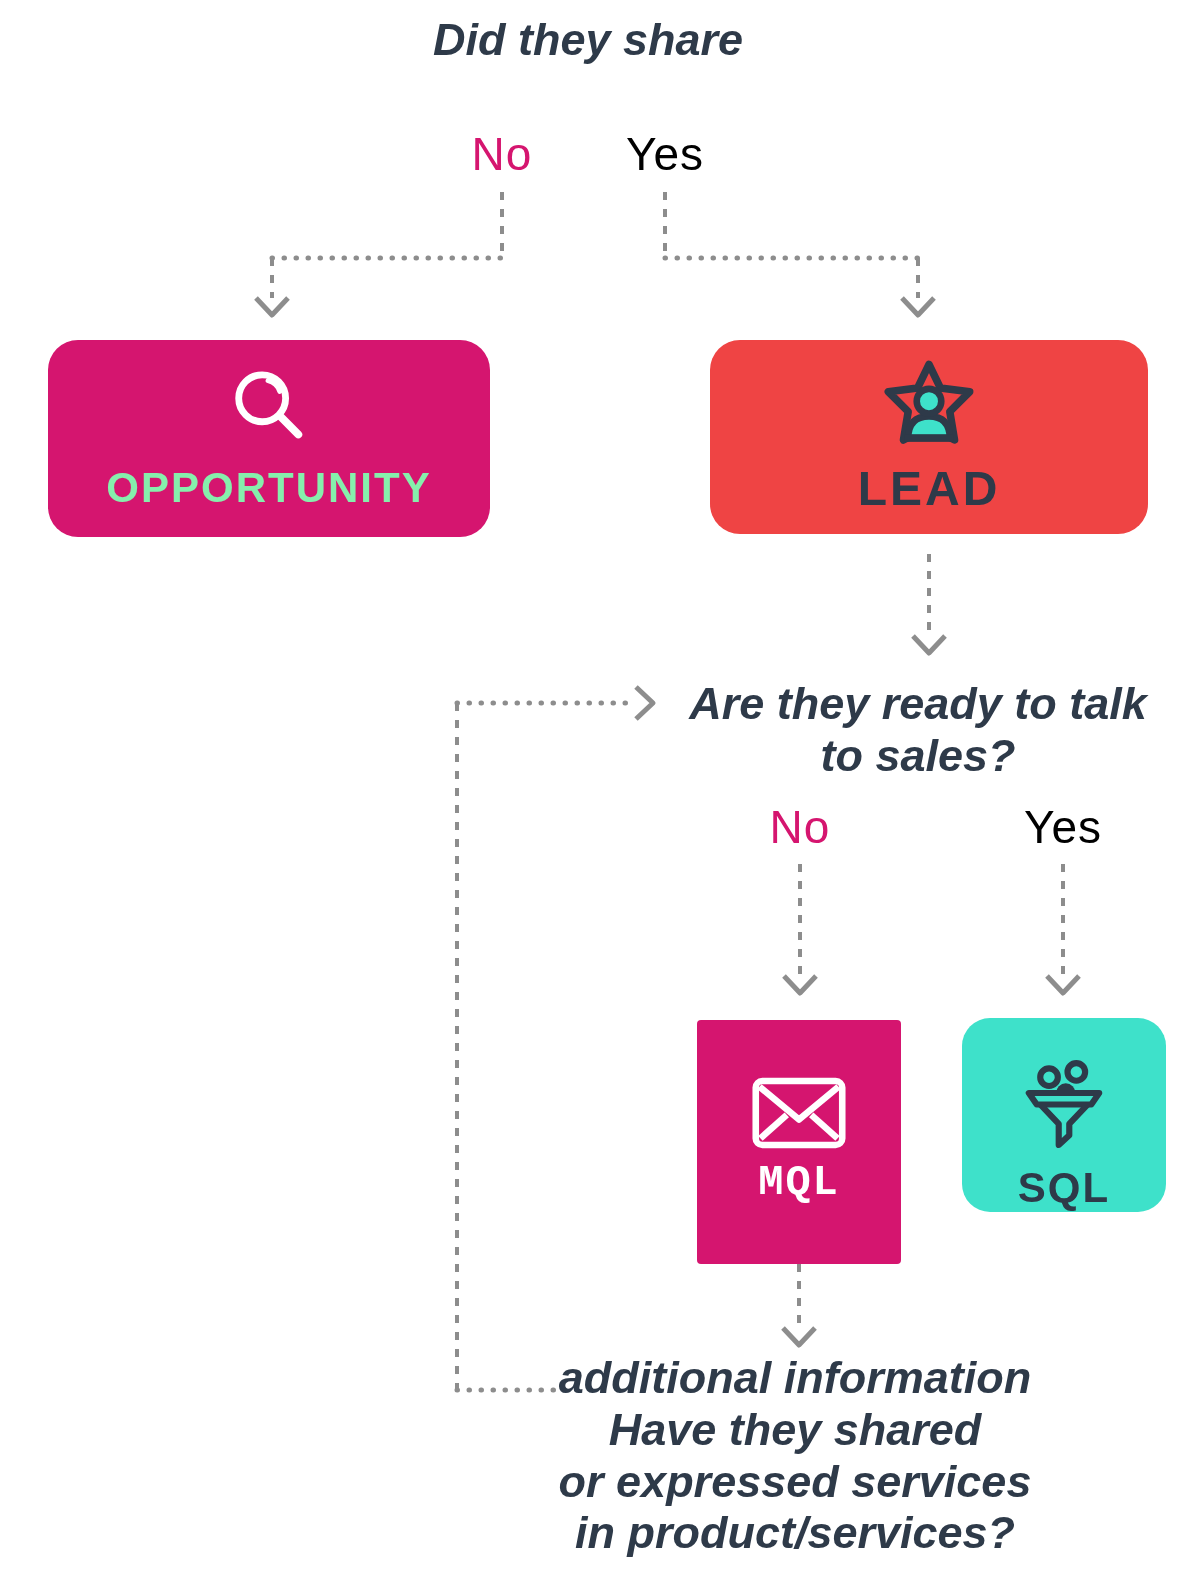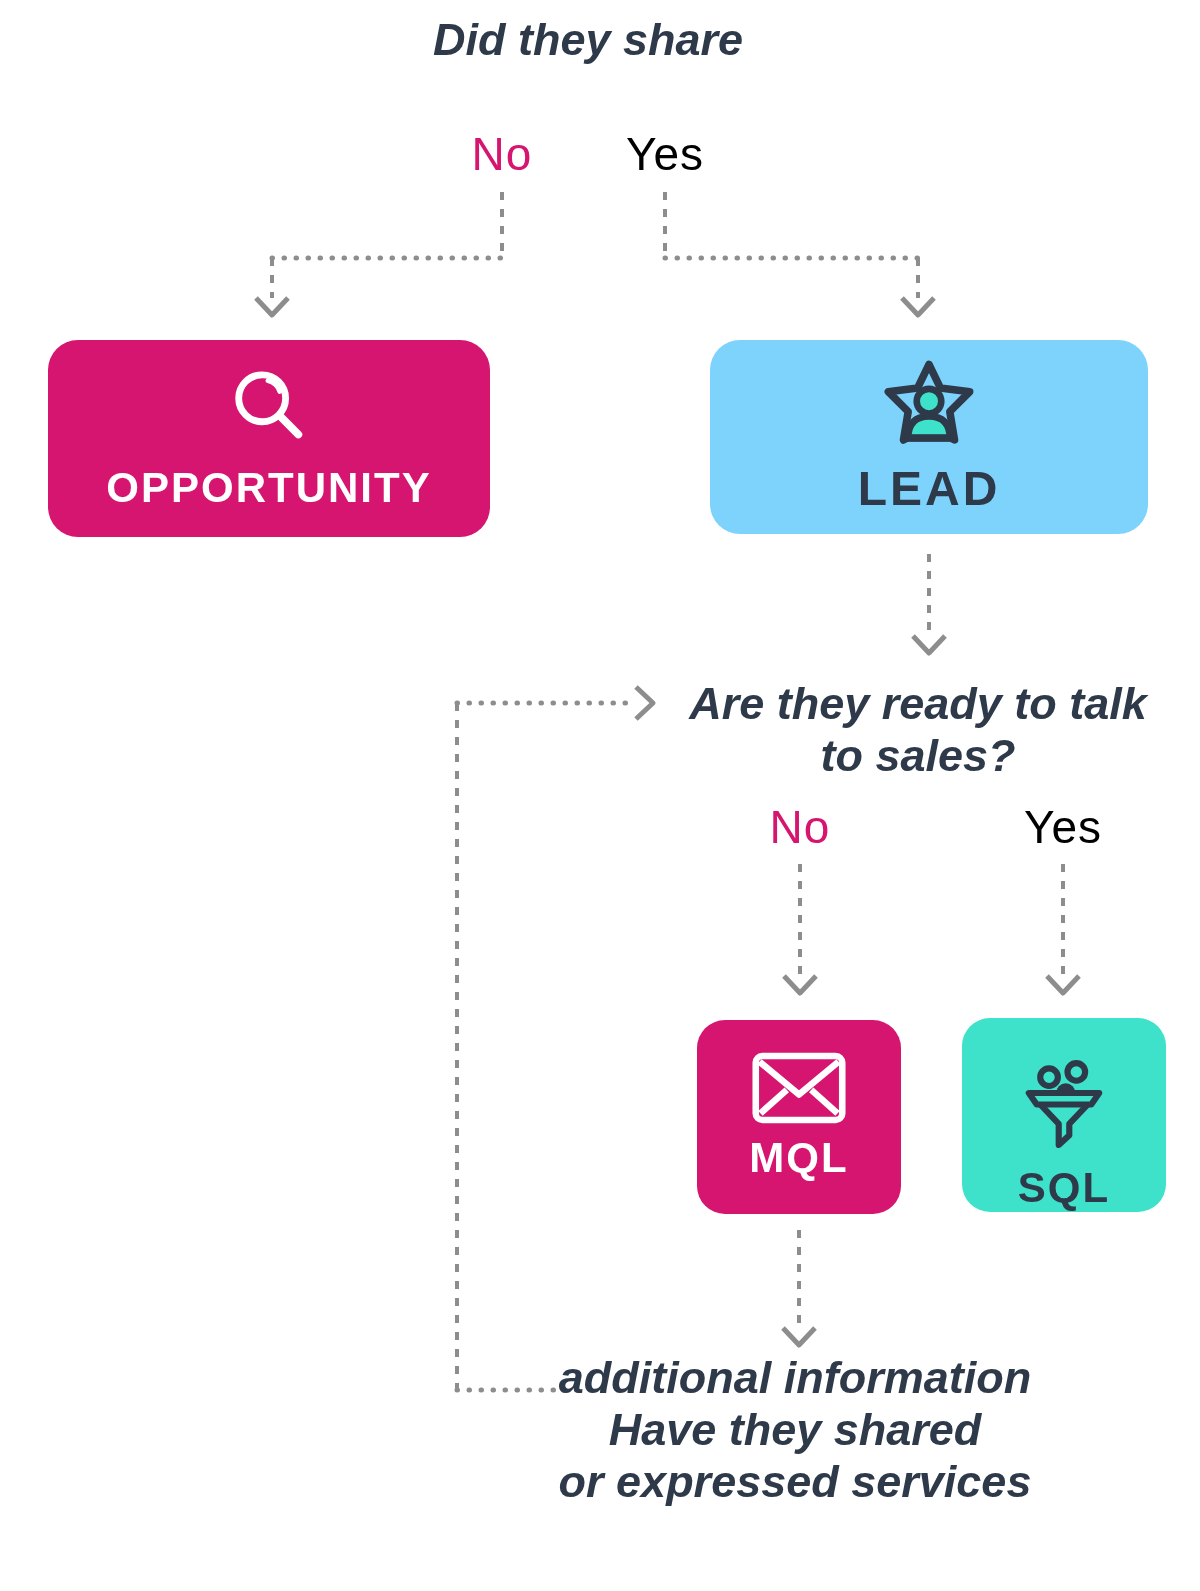--- a/index.html
+++ b/index.html
@@ -26,24 +26,24 @@
   .a1-no{left:427px;top:127px;}
   .a1-yes{left:590px;top:127px;}
   .a2-no{left:725px;top:800px;}
   .a2-yes{left:988px;top:800px;}
 
   .node{
     position:absolute;display:flex;flex-direction:column;align-items:center;justify-content:center;
   }
   .node .nlabel{font-weight:bold;}
   .node-opportunity{left:48px;top:340px;width:442px;height:197px;background:#d5156f;border-radius:30px;gap:12px;}
-  .node-opportunity .nlabel{color:#ffffff;font-size:42px;letter-spacing:2px;}
-  .node-lead{left:710px;top:340px;width:438px;height:194px;background:#7dd3fc;border-radius:30px;gap:10px;}
+  .node-opportunity .nlabel{color:#86efac;font-size:42px;letter-spacing:2px;}
+  .node-lead{left:710px;top:340px;width:438px;height:194px;background:#ef4444;border-radius:30px;gap:10px;}
   .node-lead .nlabel{color:#2e3a49;font-size:48px;letter-spacing:3px;}
-  .node-mql{left:697px;top:1020px;width:204px;height:194px;background:#d5156f;border-radius:28px;gap:10px;}
+  .node-mql{left:697px;top:1020px;width:204px;height:244px;background:#d5156f;border-radius:4px;gap:10px;font-family:Liberation Mono, monospace;}
   .node-mql .nlabel{color:#ffffff;font-size:42px;letter-spacing:2px;}
   .node-sql{left:962px;top:1018px;width:204px;height:194px;background:#3ee1ca;border-radius:28px;gap:8px;justify-content:flex-end;}
   .node-sql .nlabel{color:#2e3a49;font-size:42px;letter-spacing:2px;}
   .icon{display:block;}
 </style>
 </head>
 <body>
 
 <div class="canvas">
 
@@ -127,15 +127,16 @@
       <path d="M10 37 H90 L81 50 H19 Z" fill="none" stroke="#2e3a49" stroke-width="7" stroke-linejoin="round"></path>
       <path d="M23 50 L44 72 L44 96 L56 85 L56 72 L77 50" fill="none" stroke="#2e3a49" stroke-width="7" stroke-linejoin="round"></path>
     </svg>
     <div class="nlabel">SQL</div>
   </div>
 
   <div class="q q3">
     <div>additional information</div>
     <div>Have they shared</div>
     <div>or expressed services</div>
+    <div>in product/services?</div>
   </div>
 
 </div>
 
 </body></html>

